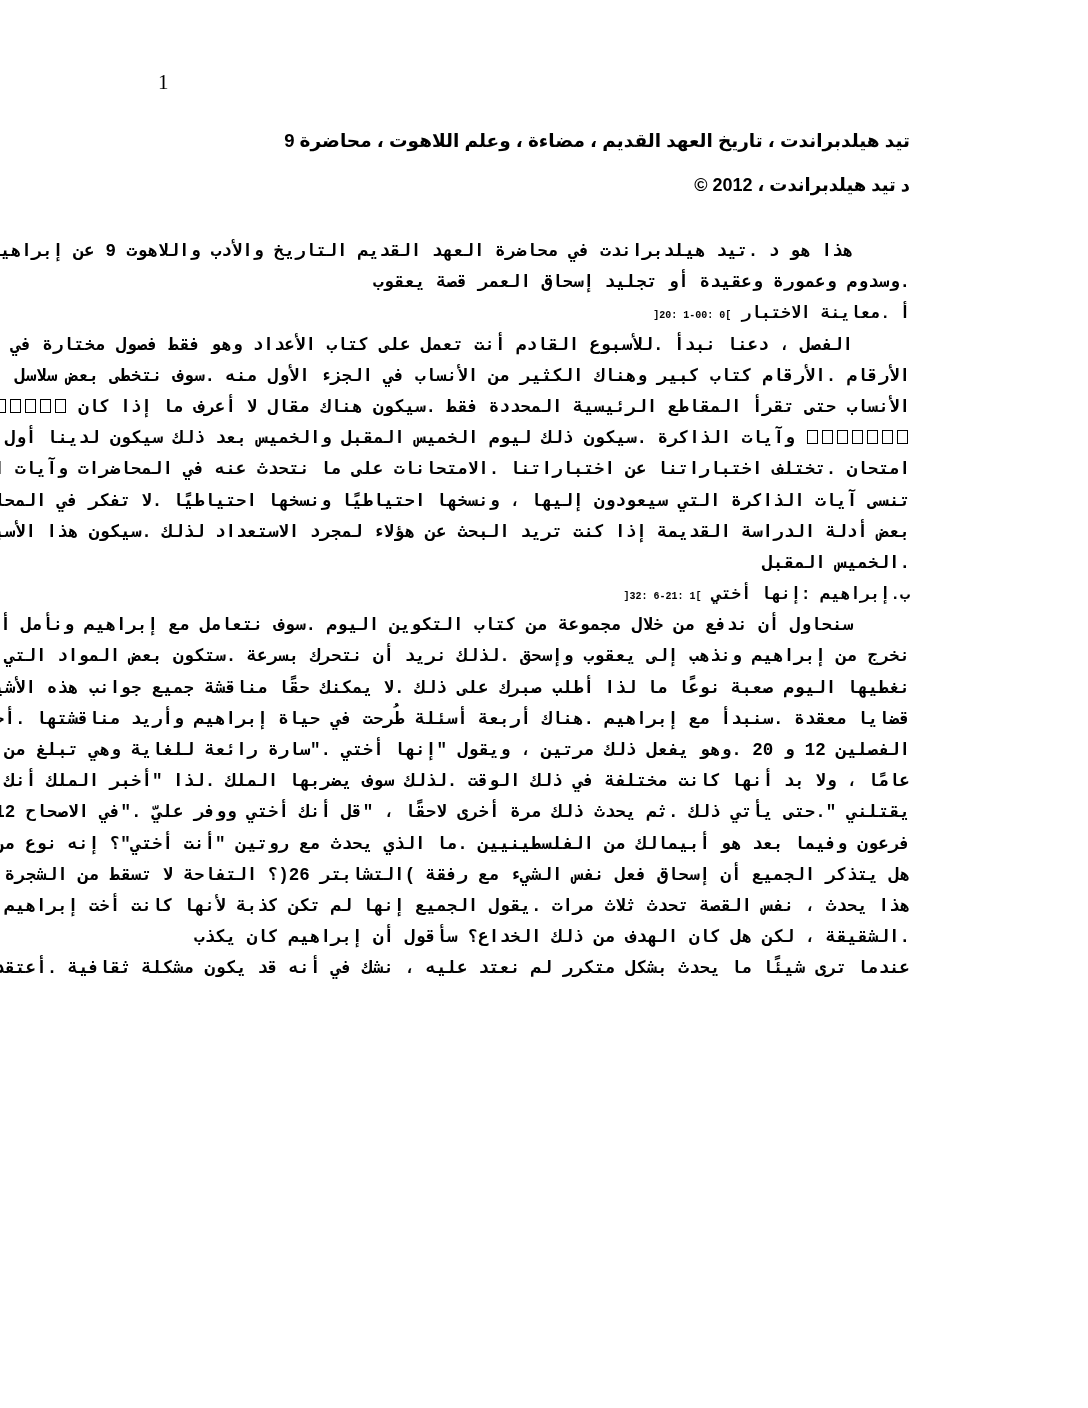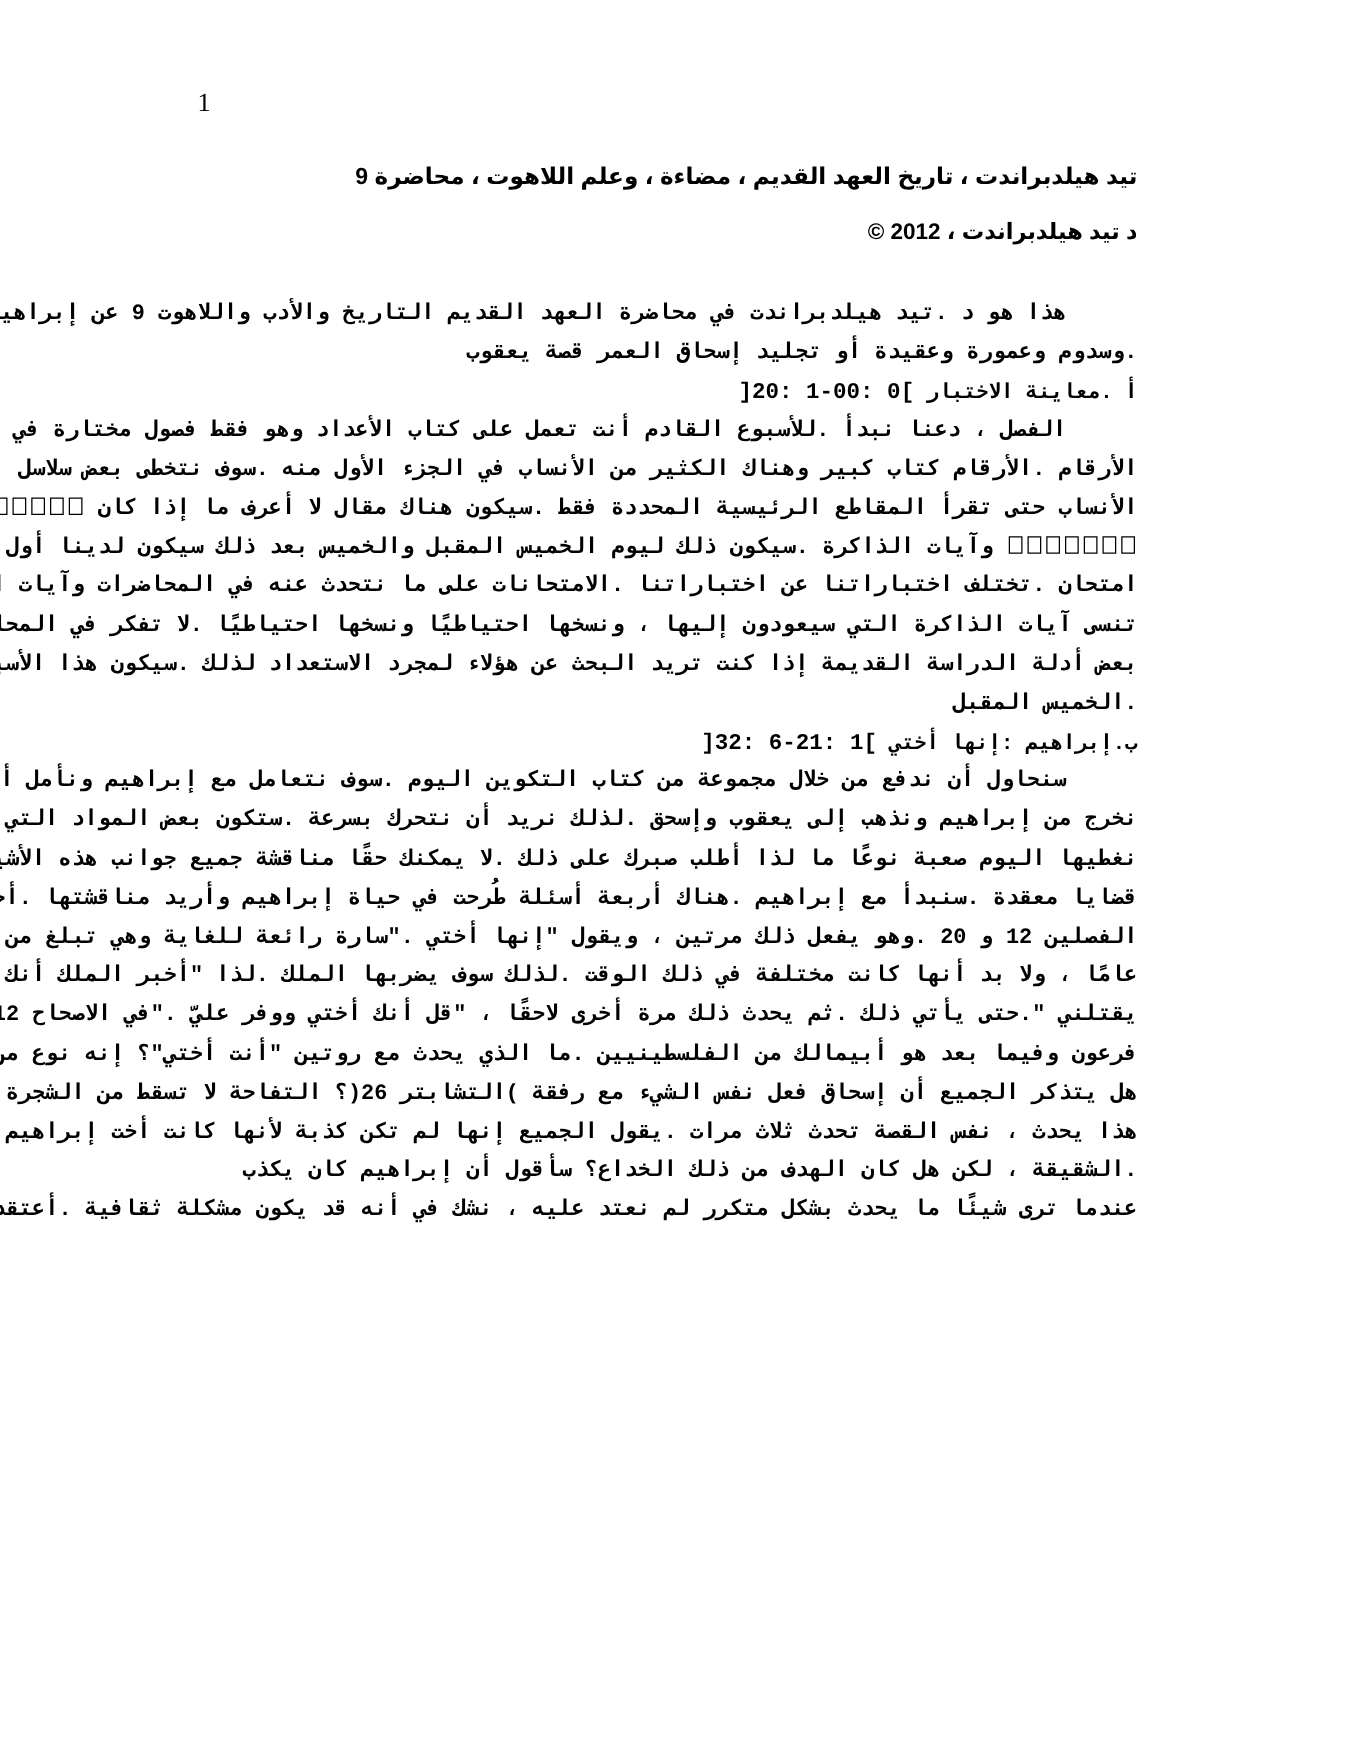--- a/index.html
+++ b/index.html
@@ -54,21 +54,21 @@
       white-space: nowrap;
       height: 31.2px;
     }
     .indent {
       padding-right: 57px;
     }
     .heading {
       font-size: 16.5px;
     }
     .heading .ref {
-      font-size: 18px;
+      font-size: 10px;
     }
     .tofu {
       display: inline-block;
       width: 11px;
       height: 14px;
       border: 1px solid #000;
       margin: 0 2px;
       vertical-align: -1px;
       box-sizing: border-box;
     }

